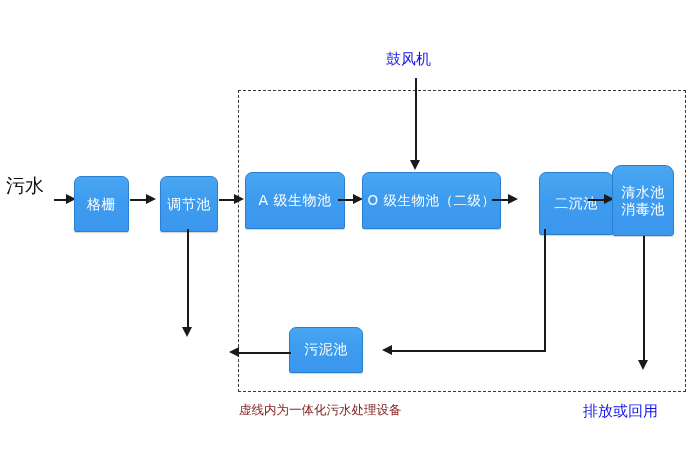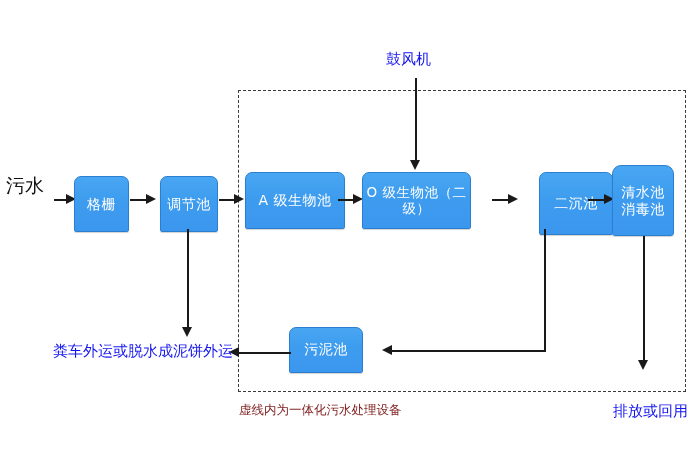--- a/index.html
+++ b/index.html
@@ -111,21 +111,21 @@
   <div class="node" style="left:160px; top:176px; width:58px; height:56px;">调节池</div>
 
   <div class="hline" style="left:219px; top:199px; width:17px;"></div>
   <div class="arrowhead right" style="left:234px; top:194px;"></div>
 
   <div class="node" style="left:245px; top:172px; width:100px; height:57px;">A 级生物池</div>
 
   <div class="hline" style="left:338px; top:199px; width:17px;"></div>
   <div class="arrowhead right" style="left:353px; top:194px;"></div>
 
-  <div class="node small" style="left:362px; top:172px; width:109px; height:57px;">O 级生物池（二级）</div>
+  <div class="node small" style="left:362px; top:172px; width:139px; height:57px;">O 级生物池（二级）</div>
 
   <div class="hline" style="left:492px; top:199px; width:18px;"></div>
   <div class="arrowhead right" style="left:508px; top:194px;"></div>
 
   <div class="node" style="left:539px; top:172px; width:74px; height:63px;">二沉池</div>
 
   <div class="hline" style="left:588px; top:199px; width:18px;"></div>
   <div class="arrowhead right" style="left:604px; top:194px;"></div>
 
   <div class="node two-line" style="left:612px; top:165px; width:62px; height:71px;">清水池
@@ -136,22 +136,21 @@
 
   <div class="vline" style="left:544px; top:229px; height:123px;"></div>
   <div class="hline" style="left:392px; top:350px; width:154px;"></div>
   <div class="arrowhead left" style="left:382px; top:345px;"></div>
 
   <div class="node" style="left:289px; top:327px; width:74px; height:46px;font-family:Liberation Serif, serif;">污泥池</div>
 
   <div class="hline" style="left:239px; top:352px; width:52px;"></div>
   <div class="arrowhead left" style="left:229px; top:347px;"></div>
 
-  <div class="label blue" style="left:53px; top:344px; font-size:15px;">粪车外运或脱水成泥饼外运</div>
 
   <div class="vline" style="left:643px; top:236px; height:126px;"></div>
   <div class="arrowhead down" style="left:638px; top:360px;"></div>
 
-  <div class="label blue" style="left:613px; top:404px; font-size:15px;">排放或回用</div>
+  <div class="label blue" style="left:583px; top:404px; font-size:15px;">排放或回用</div>
 
   <div class="label caption" style="left:239px; top:404px;">虚线内为一体化污水处理设备</div>
 
 </div>
 
 </body></html>

